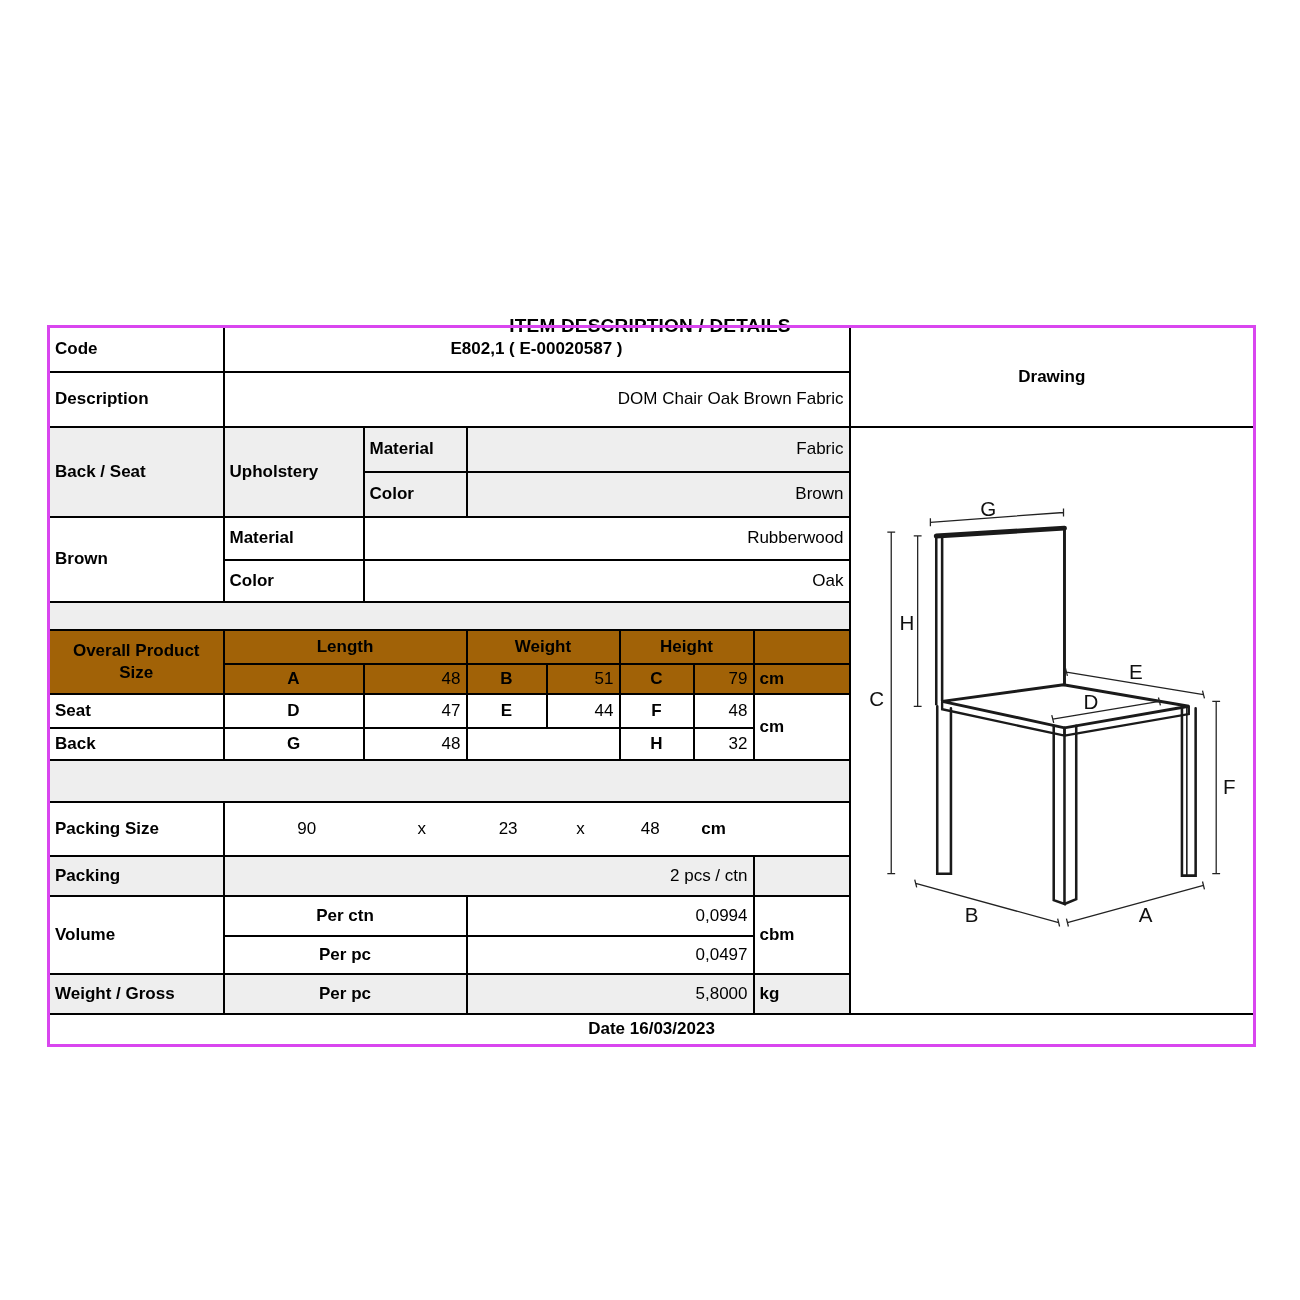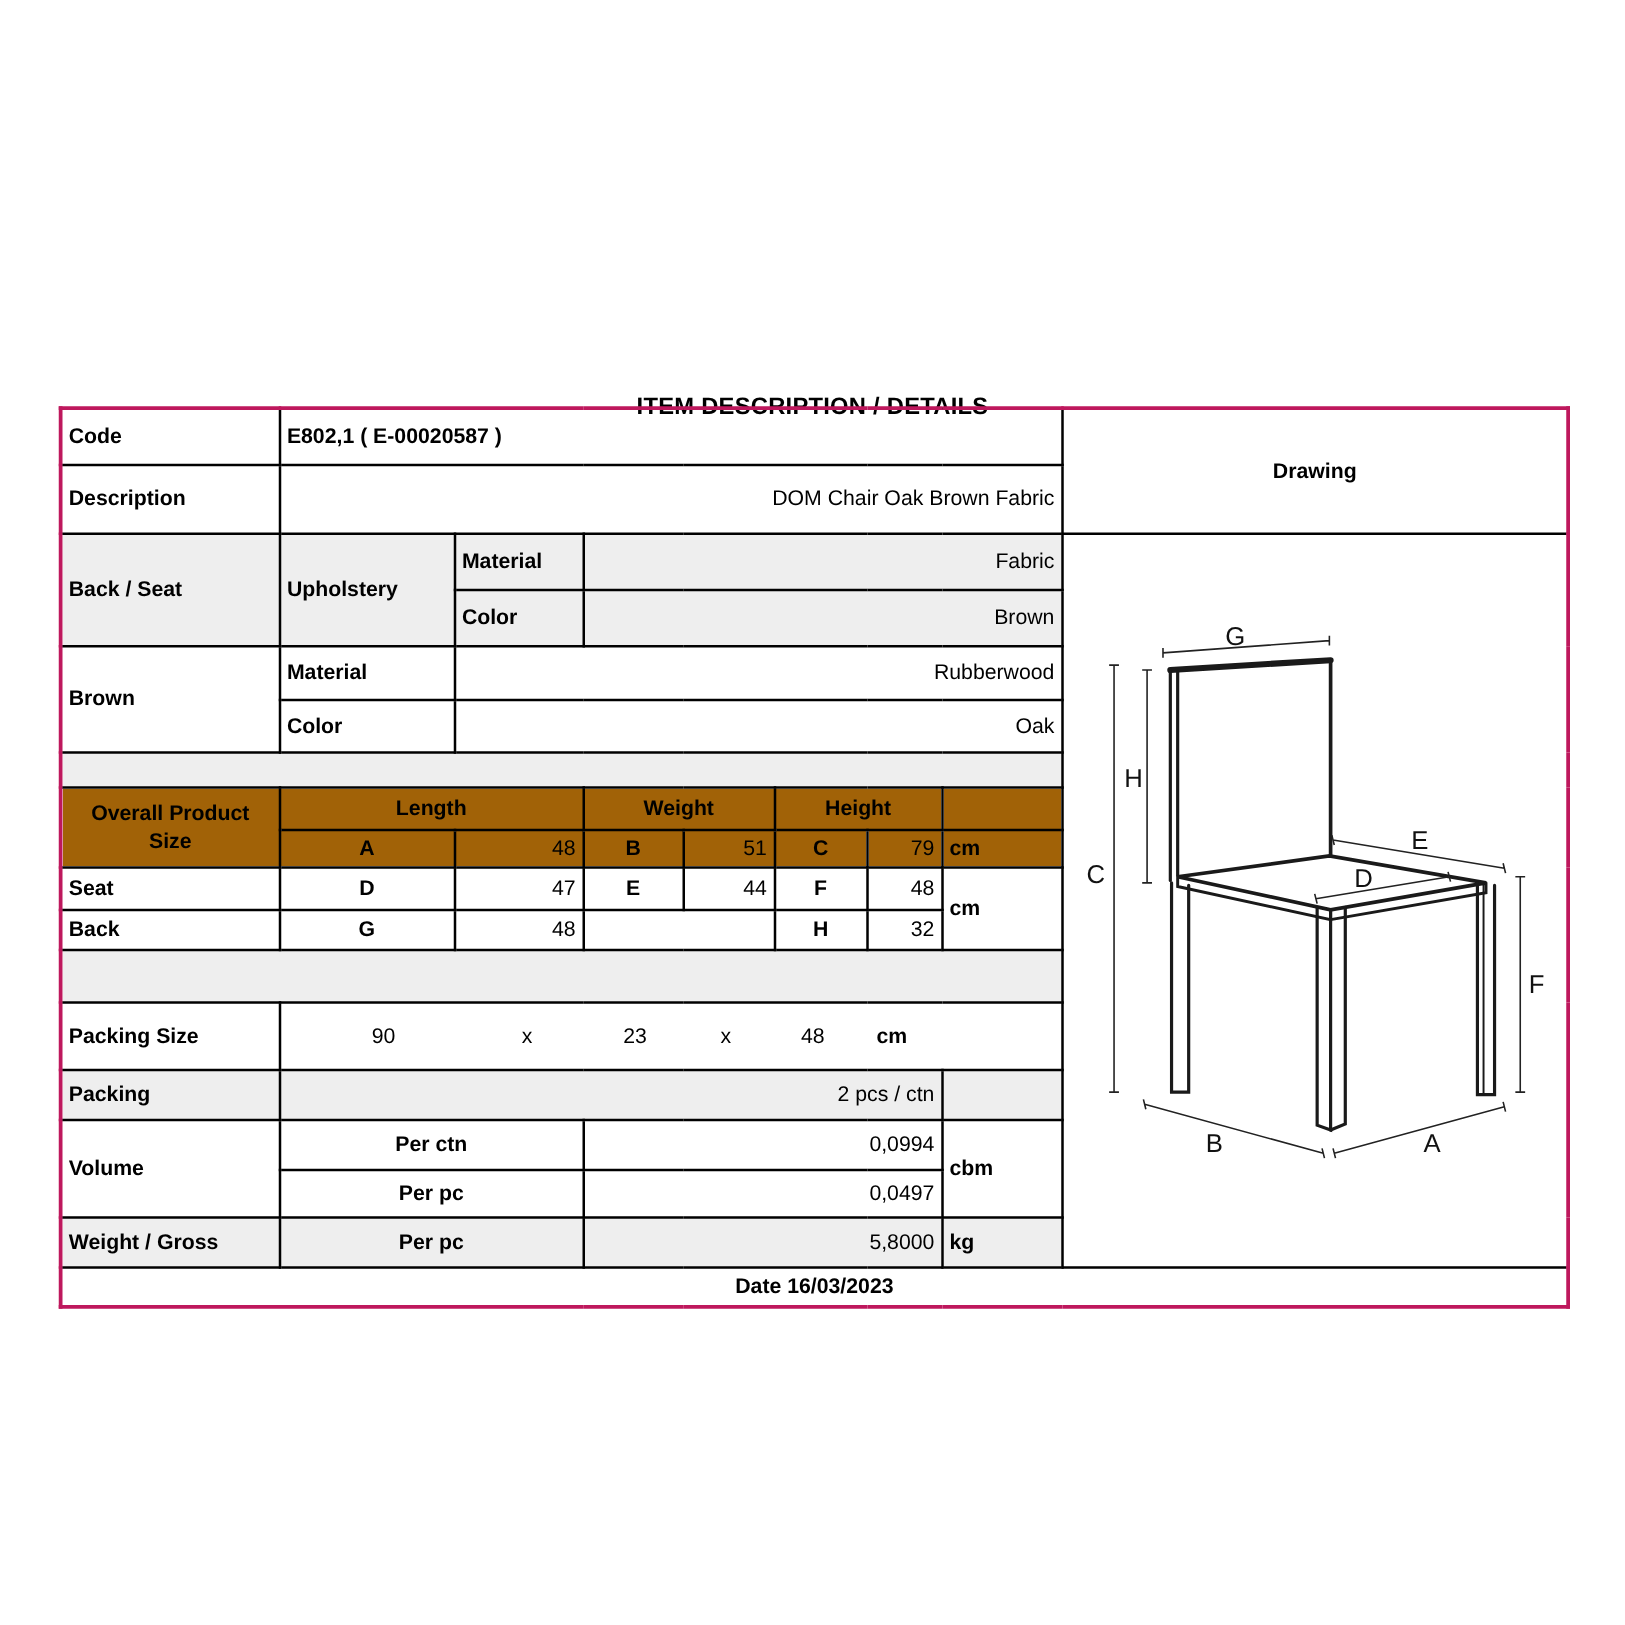--- a/index.html
+++ b/index.html
@@ -1,22 +1,22 @@
 <!DOCTYPE html>
 <html><head>
 <meta charset="utf-8">
 <style>
   html,body{margin:0;padding:0;background:#fff;}
   .page{position:relative;width:1300px;height:1300px;background:#ffffff;font-family:"Liberation Sans",sans-serif;color:#000;}
   .title{position:absolute;left:47px;top:287px;width:1206px;text-align:center;font-size:19px;font-weight:bold;letter-spacing:.2px;margin-top:28px;}
-  table.spec{position:absolute;left:47px;top:325px;width:1206px;border-collapse:collapse;table-layout:fixed;border:3px solid #be185d;}
+  table.spec{position:absolute;left:47px;top:325px;width:1206px;border-collapse:collapse;table-layout:fixed;border:3px solid #d946ef;}
   table.spec td{border:2px solid #000;font-size:17px;padding:0 5px;vertical-align:middle;overflow:hidden;}
   td.lbl{font-weight:bold;text-align:left;}
   td.val{text-align:right;font-weight:normal;}
-  td.valb{text-align:left;font-weight:bold;}
+  td.valb{text-align:center;font-weight:bold;}
   td.unit{font-weight:bold;text-align:left;}
   td.keyc{font-weight:bold;text-align:center;margin-left:11px;}
   .gray{background:#eeeeee;}
   .yellow{background:#a16207;}
   td.spacer{padding:0;}
   td.center2{font-weight:bold;text-align:center;line-height:1.25;}
   .packflex{display:flex;width:100%;align-items:center;font-weight:normal;}
   .packflex span{display:block;text-align:center;}
   .pf1{width:22.4%;} .pf2{width:16.4%;} .pf3{width:12.8%;} .pf4{width:11.7%;}
   .pf5{width:11.8%;} .pf6{width:9.6%;font-weight:bold;} .pf7{width:15.3%;}

